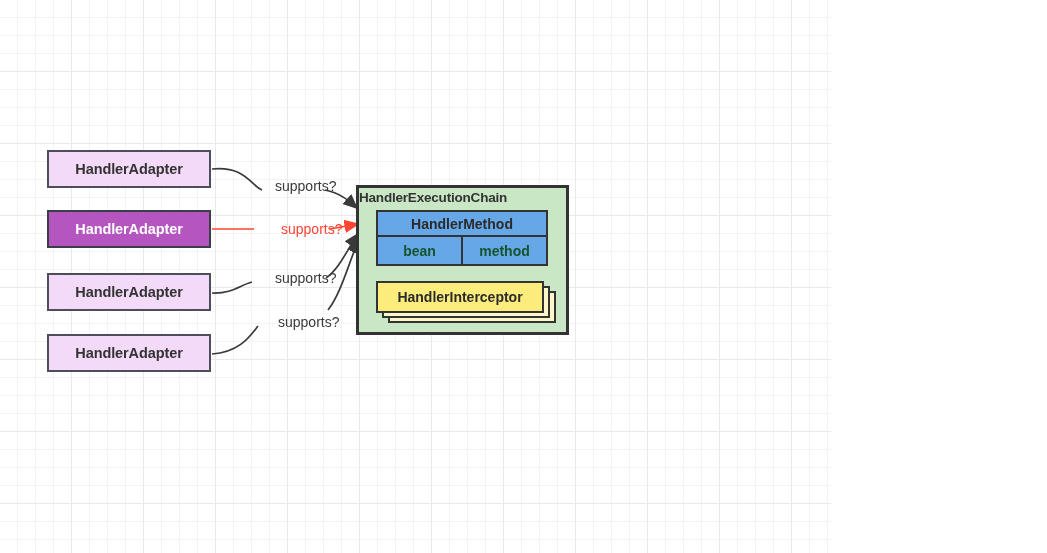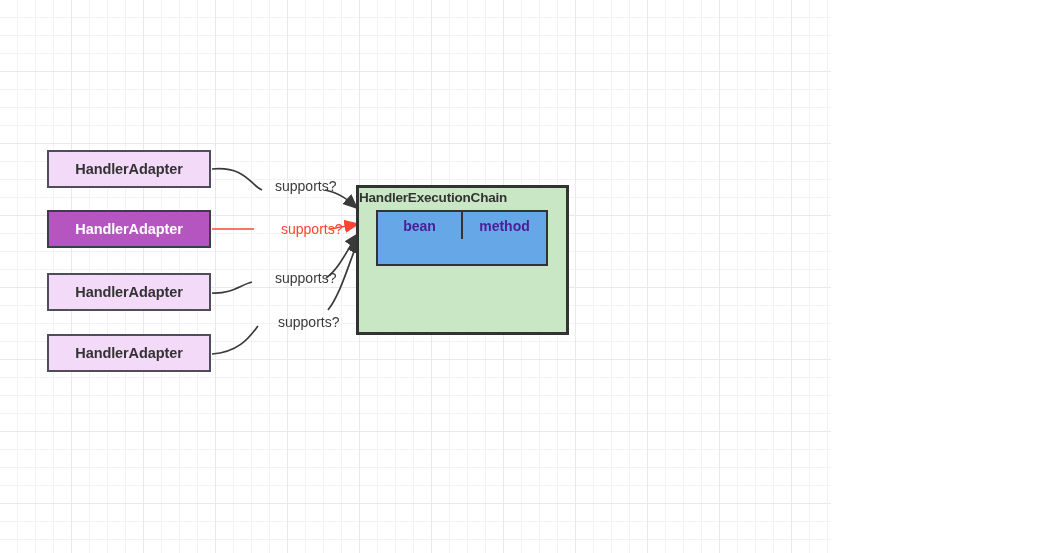--- a/index.html
+++ b/index.html
@@ -109,21 +109,21 @@
     display: flex;
     height: 27px;
   }
   .hm-cell {
     flex: 1;
     display: flex;
     align-items: center;
     justify-content: center;
     font-size: 14px;
     font-weight: bold;
-    color: #4c1d95;
+    color: #14532d;
   }
   .hm-cell.left {
     border-right: 2px solid #333333;
   }
 
   
   .stack {
     position: absolute;
     left: 376px;
     top: 281px;
@@ -210,20 +210,28 @@
   <div class="edge-label lbl-1">supports?</div>
   <div class="edge-label lbl-2 red">supports?</div>
   <div class="edge-label lbl-3">supports?</div>
   <div class="edge-label lbl-4">supports?</div>
 
   <div class="chain">
     <div class="chain-title">HandlerExecutionChain</div>
   </div>
 
   <div class="hm">
+    <div class="hm-head">HandlerMethod</div>
     <div class="hm-body">
       <div class="hm-cell left">bean</div>
       <div class="hm-cell">method</div>
     </div>
   </div>
 
+  <div class="stack">
+    <div class="stack-layer back2"></div>
+    <div class="stack-layer back1"></div>
+    <div class="stack-layer front">
+      <span>HandlerInterceptor</span>
+    </div>
+  </div>
 
 </div>
 
 </body></html>

